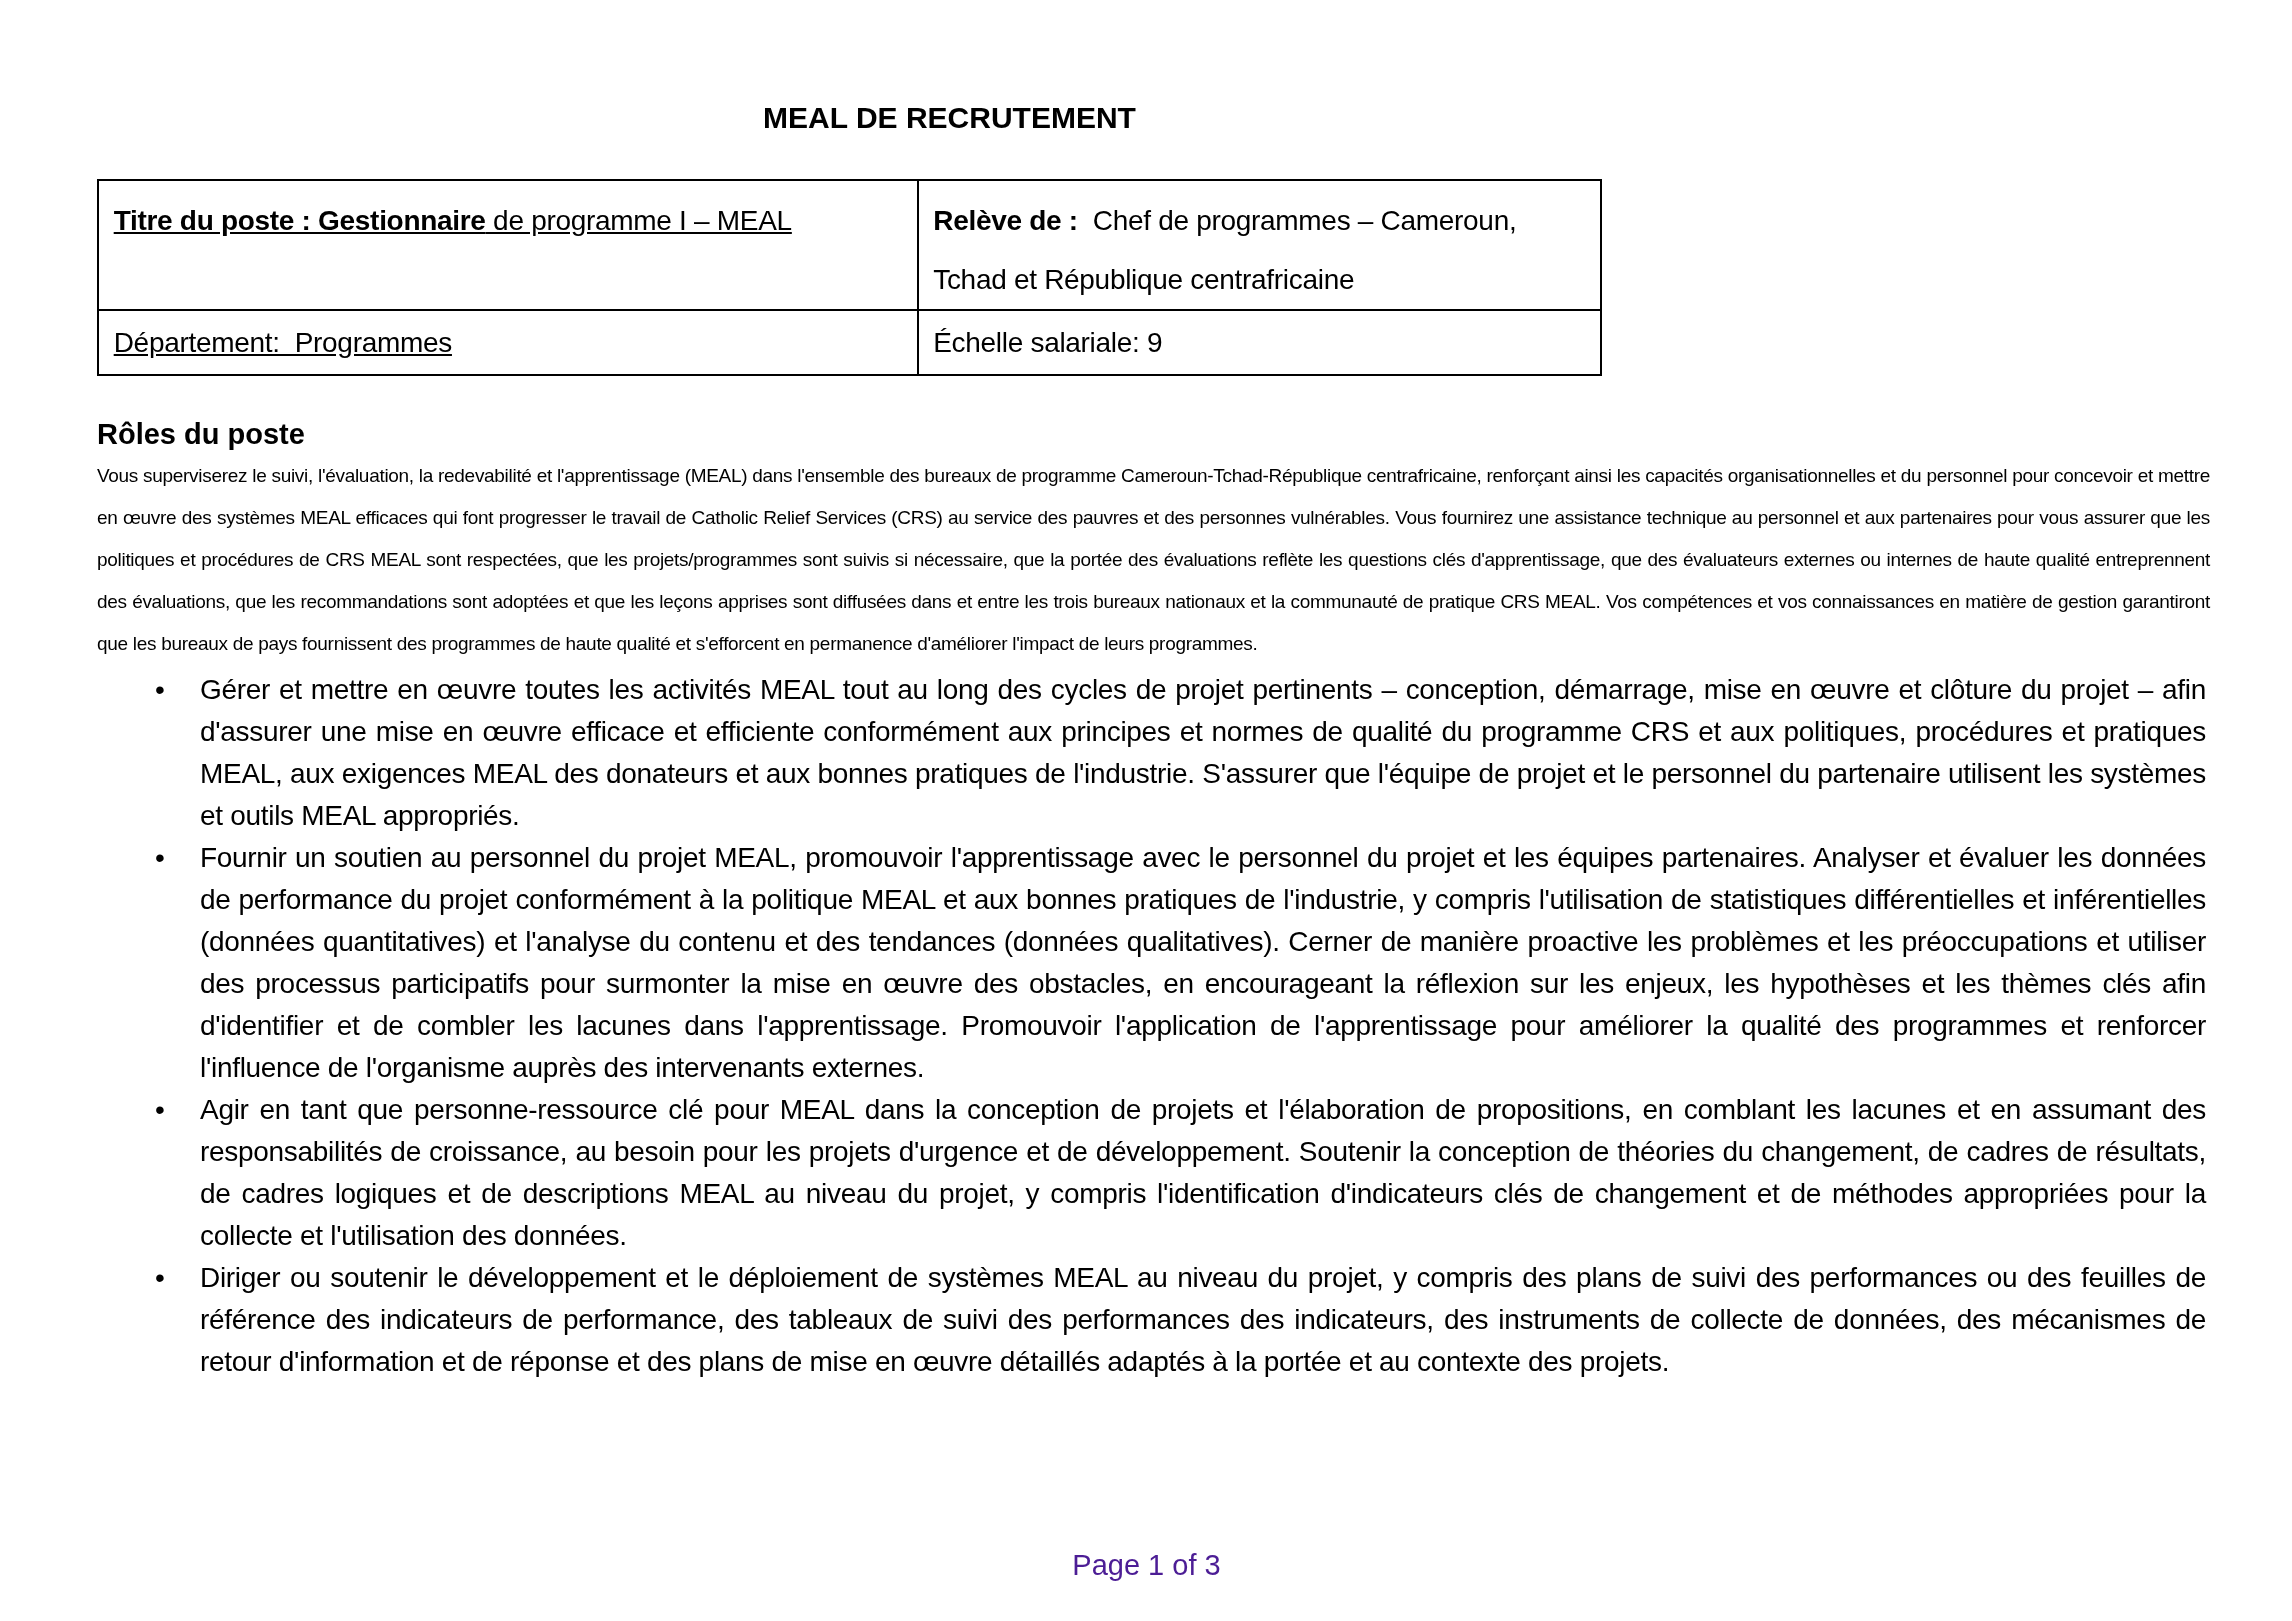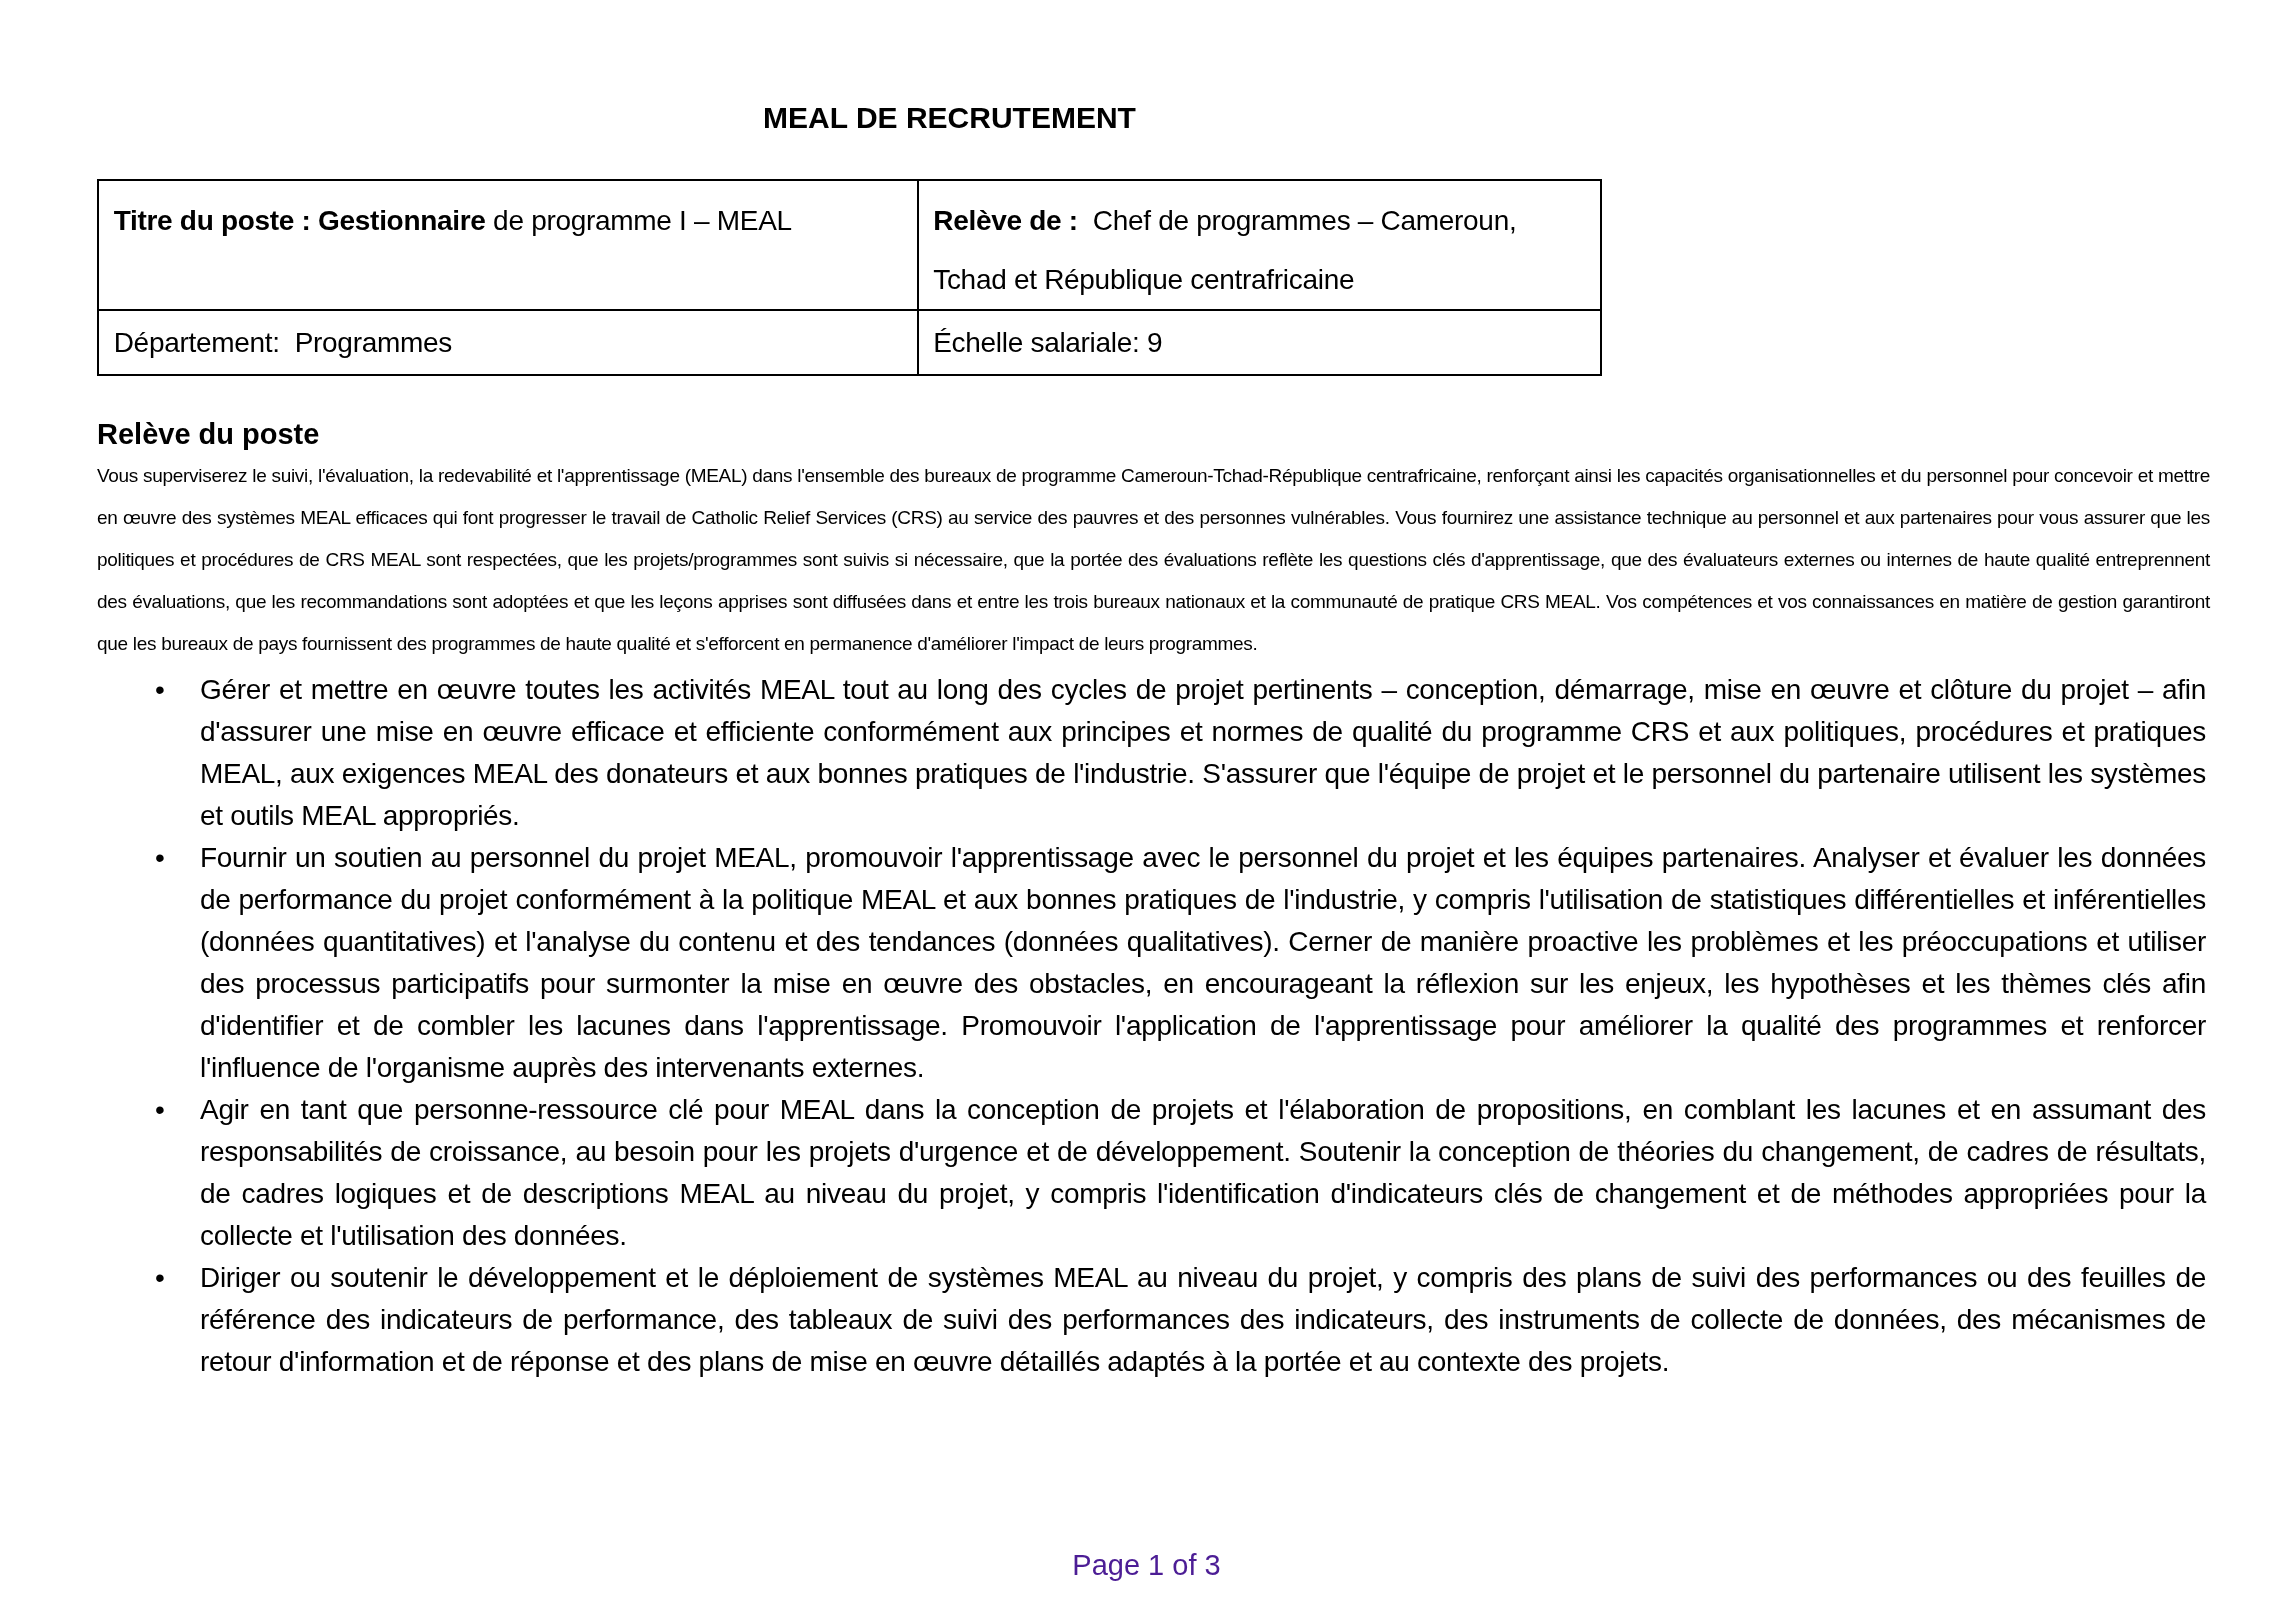--- a/index.html
+++ b/index.html
@@ -29,21 +29,21 @@
     table-layout:fixed;
   }
   table.info-table td {
     border:2px solid #000000;
     vertical-align:top;
     padding:9.8px 13.7px 0 14.7px;
     font-size:28px;
     letter-spacing:-0.3px;
     white-space:pre-wrap;
   }
-  td.c1 { width:789px; }
+  td.c1 { width:789px;text-decoration:underline; }
   td.c2 { width:658px; }
   tr.r1 td { height:126px; line-height:59px; }
   tr.r2 td { height:65px;  line-height:43px; }
   .b { font-weight:bold; }
 
   .section-heading {
     font-weight:bold;
     font-size:29px;
     line-height:42px;
   }
@@ -97,21 +97,21 @@
           <td class="c1"><span class="b">Titre du poste : Gestionnaire</span><span> de programme I – MEAL</span></td>
           <td class="c2"><span class="b">Relève de :</span><span>  Chef de programmes – Cameroun, Tchad et République centrafricaine</span></td>
         </tr>
         <tr class="r2">
           <td class="c1">Département:  Programmes</td>
           <td class="c2">Échelle salariale: 9</td>
         </tr>
       </tbody>
     </table>
 
-    <div class="section-heading resume-heading">Relève du poste</div>
+    <div class="section-heading resume-heading">Rôles du poste</div>
     <div class="body-par">Vous superviserez le suivi, l'évaluation, la redevabilité et l'apprentissage (MEAL) dans l'ensemble des bureaux de programme Cameroun-Tchad-République centrafricaine, renforçant ainsi les capacités organisationnelles et du personnel pour concevoir et mettre en œuvre des systèmes MEAL efficaces qui font progresser le travail de Catholic Relief Services (CRS) au service des pauvres et des personnes vulnérables. Vous fournirez une assistance technique au personnel et aux partenaires pour vous assurer que les politiques et procédures de CRS MEAL sont respectées, que les projets/programmes sont suivis si nécessaire, que la portée des évaluations reflète les questions clés d'apprentissage, que des évaluateurs externes ou internes de haute qualité entreprennent des évaluations, que les recommandations sont adoptées et que les leçons apprises sont diffusées dans et entre les trois bureaux nationaux et la communauté de pratique CRS MEAL. Vos compétences et vos connaissances en matière de gestion garantiront que les bureaux de pays fournissent des programmes de haute qualité et s'efforcent en permanence d'améliorer l'impact de leurs programmes.</div>
 
     <ul class="roles-list">
       <li>Gérer et mettre en œuvre toutes les activités MEAL tout au long des cycles de projet pertinents – conception, démarrage, mise en œuvre et clôture du projet – afin d'assurer une mise en œuvre efficace et efficiente conformément aux principes et normes de qualité du programme CRS et aux politiques, procédures et pratiques MEAL, aux exigences MEAL des donateurs et aux bonnes pratiques de l'industrie. S'assurer que l'équipe de projet et le personnel du partenaire utilisent les systèmes et outils MEAL appropriés.</li>
       <li>Fournir un soutien au personnel du projet MEAL, promouvoir l'apprentissage avec le personnel du projet et les équipes partenaires. Analyser et évaluer les données de performance du projet conformément à la politique MEAL et aux bonnes pratiques de l'industrie, y compris l'utilisation de statistiques différentielles et inférentielles (données quantitatives) et l'analyse du contenu et des tendances (données qualitatives). Cerner de manière proactive les problèmes et les préoccupations et utiliser des processus participatifs pour surmonter la mise en œuvre des obstacles, en encourageant la réflexion sur les enjeux, les hypothèses et les thèmes clés afin d'identifier et de combler les lacunes dans l'apprentissage. Promouvoir l'application de l'apprentissage pour améliorer la qualité des programmes et renforcer l'influence de l'organisme auprès des intervenants externes.</li>
       <li>Agir en tant que personne-ressource clé pour MEAL dans la conception de projets et l'élaboration de propositions, en comblant les lacunes et en assumant des responsabilités de croissance, au besoin pour les projets d'urgence et de développement. Soutenir la conception de théories du changement, de cadres de résultats, de cadres logiques et de descriptions MEAL au niveau du projet, y compris l'identification d'indicateurs clés de changement et de méthodes appropriées pour la collecte et l'utilisation des données.</li>
       <li>Diriger ou soutenir le développement et le déploiement de systèmes MEAL au niveau du projet, y compris des plans de suivi des performances ou des feuilles de référence des indicateurs de performance, des tableaux de suivi des performances des indicateurs, des instruments de collecte de données, des mécanismes de retour d'information et de réponse et des plans de mise en œuvre détaillés adaptés à la portée et au contexte des projets.</li>
     </ul>
 
   </div>

